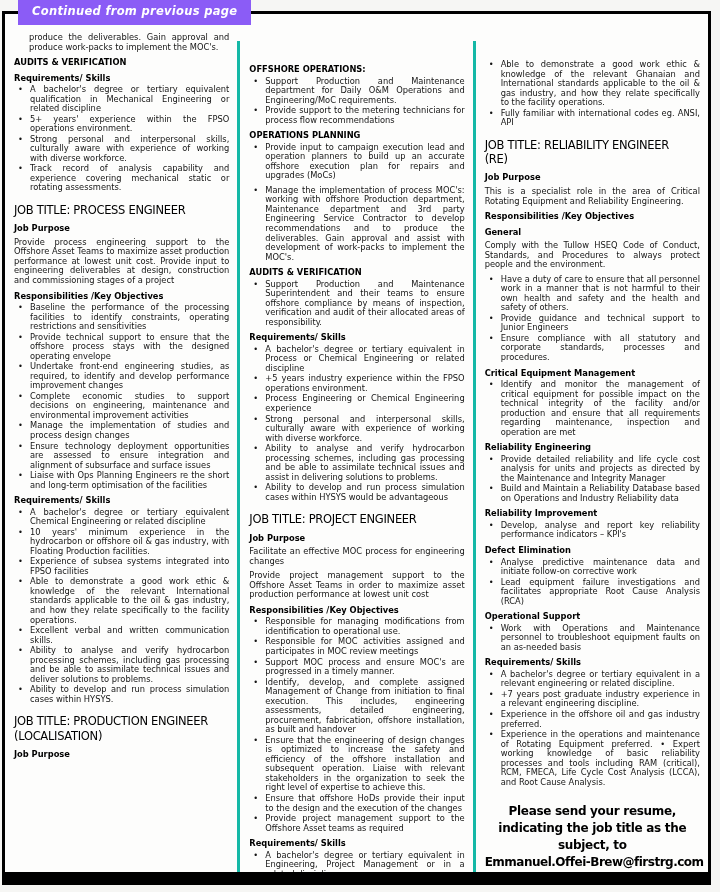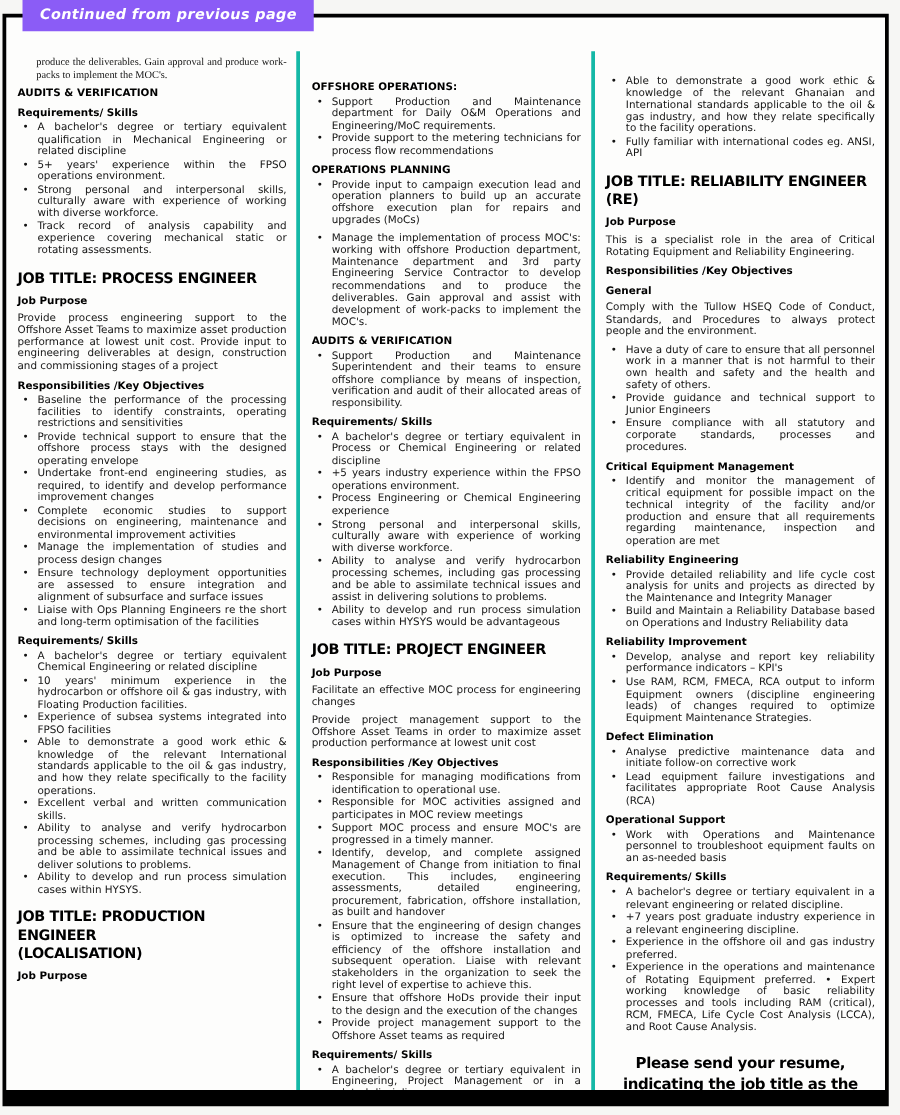--- a/index.html
+++ b/index.html
@@ -27,26 +27,26 @@
     padding:18px 8px 0 9px;
     font-size:8.3px;line-height:1.15;color:#141414;
     text-align:justify;
   }
   .col + .col{border-left:3px solid #14b8a6;margin-top:27px;}
   .sec,.sub{
     font-weight:bold;color:#000;text-align:left;
     margin:6px 0 2px;
   }
   .jobtitle{
-    font-weight:bold;color:#000;text-align:left;
+    font-weight:normal;color:#000;text-align:left;
     font-size:11.5px;line-height:1.25;letter-spacing:-0.3px;
     margin:10px 0 7px;white-space:pre-line;
   }
   .para{margin:4px 0 5px;}
-  .cont{padding-left:15px;margin-top:13px;font-family:Liberation Serif, serif;}
+  .cont{padding-left:15px;margin-top:1px;}
   ul.blist{list-style:none;margin:1px 0 5px;padding:0;}
   ul.blist li{position:relative;padding-left:16px;margin:0 0 1px;}
   ul.blist li::before{content:"\2022";position:absolute;left:4px;top:0;}
   .cta{
     font-size:12px;font-weight:bold;color:#000;
     text-align:center;line-height:1.4;letter-spacing:-0.3px;
     margin:16px 0 10px;
   }
   .cta .email{white-space:nowrap;letter-spacing:-0.5px;}
 </style>
@@ -160,21 +160,20 @@
           <li>Identify and monitor the management of critical equipment for possible impact on the technical integrity of the facility and/or production and ensure that all requirements regarding maintenance, inspection and operation are met</li>
         </ul>
         <div class="sub">Reliability Engineering</div>
         <ul class="blist">
           <li>Provide detailed reliability and life cycle cost analysis for units and projects as directed by the Maintenance and Integrity Manager</li>
           <li>Build and Maintain a Reliability Database based on Operations and Industry Reliability data</li>
         </ul>
         <div class="sub">Reliability Improvement</div>
         <ul class="blist">
           <li>Develop, analyse and report key reliability performance indicators – KPI's</li>
-          <li>Use RAM, RCM, FMECA, RCA output to inform Equipment owners (discipline engineering leads) of changes required to optimize Equipment Maintenance Strategies.</li>
         </ul>
         <div class="sub">Defect Elimination</div>
         <ul class="blist">
           <li>Analyse predictive maintenance data and initiate follow-on corrective work</li>
           <li>Lead equipment failure investigations and facilitates appropriate Root Cause Analysis (RCA)</li>
         </ul>
         <div class="sub">Operational Support</div>
         <ul class="blist">
           <li>Work with Operations and Maintenance personnel to troubleshoot equipment faults on an as-needed basis</li>
         </ul>

